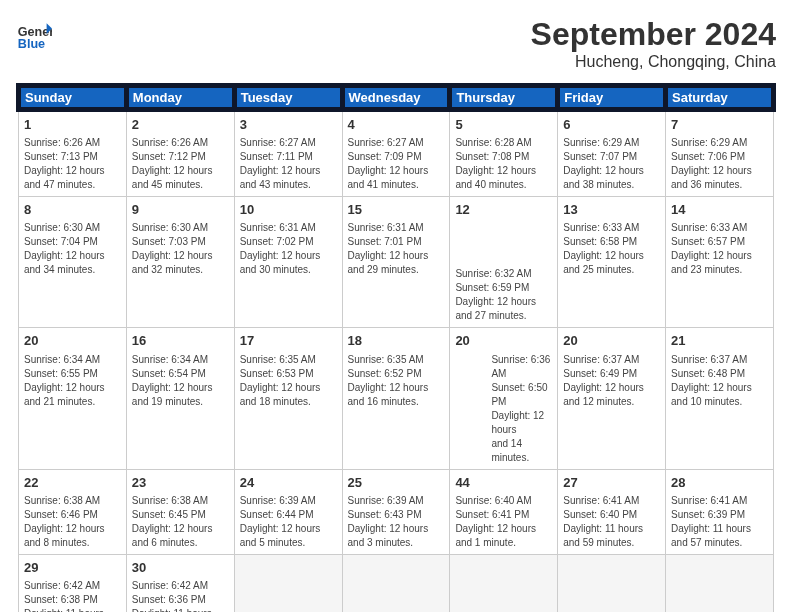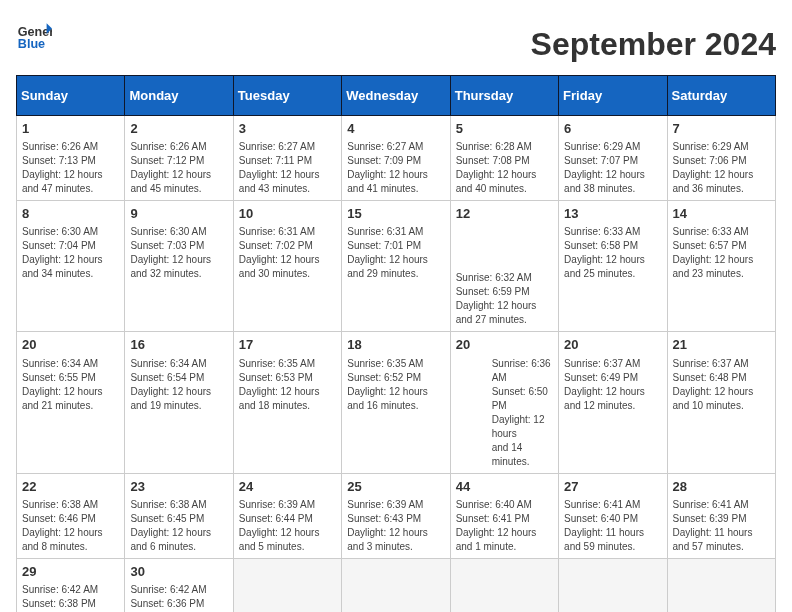--- a/index.html
+++ b/index.html
@@ -25,39 +25,38 @@
       width: 36px;
       height: 36px;
     }
     .title-block {
       text-align: right;
     }
     .month-title {
       font-size: 32px;
       font-weight: bold;
       color: #333;
-      margin-top: 10px;
     }
     .subtitle {
       font-size: 16px;
       color: #333;
     }
     table {
       width: 100%;
       border-collapse: collapse;
       font-size: 11px;
     }
     thead tr th {
       background: #1565c0;
       color: #fff;
-      padding: 12px 4px;
+      padding: 2px 4px;
       text-align: left;
       font-size: 13px;
       font-weight: bold;
-      border: 1px solid #0f172a;
+      border: 5px solid #0f172a;
     }
     tbody tr td {
       vertical-align: top;
       padding: 4px 5px;
       border: 1px solid #ccc;
       height: 80px;
       width: 14.28%;
       background: #fff;
       color: #333;
       line-height: 1.4;
@@ -82,20 +81,21 @@
 <div class="header">
   <div class="logo">
     <svg class="logo-icon" viewBox="0 0 40 40">
       <text x="2" y="22" font-size="14" font-weight="bold" fill="#333">General</text>
       <text x="2" y="36" font-size="14" font-weight="bold" fill="#1565c0">Blue</text>
       <polygon points="34,8 40,14 34,20" fill="#1565c0"></polygon>
     </svg>
   </div>
   <div class="title-block">
     <div class="month-title">September 2024</div>
+    <div class="subtitle">Hucheng, Chongqing, China</div>
   </div>
 </div>
 
 <table>
   <thead>
     <tr>
     <th>Sunday</th>
         <th>Monday</th>
         <th>Tuesday</th>
         <th>Wednesday</th>

